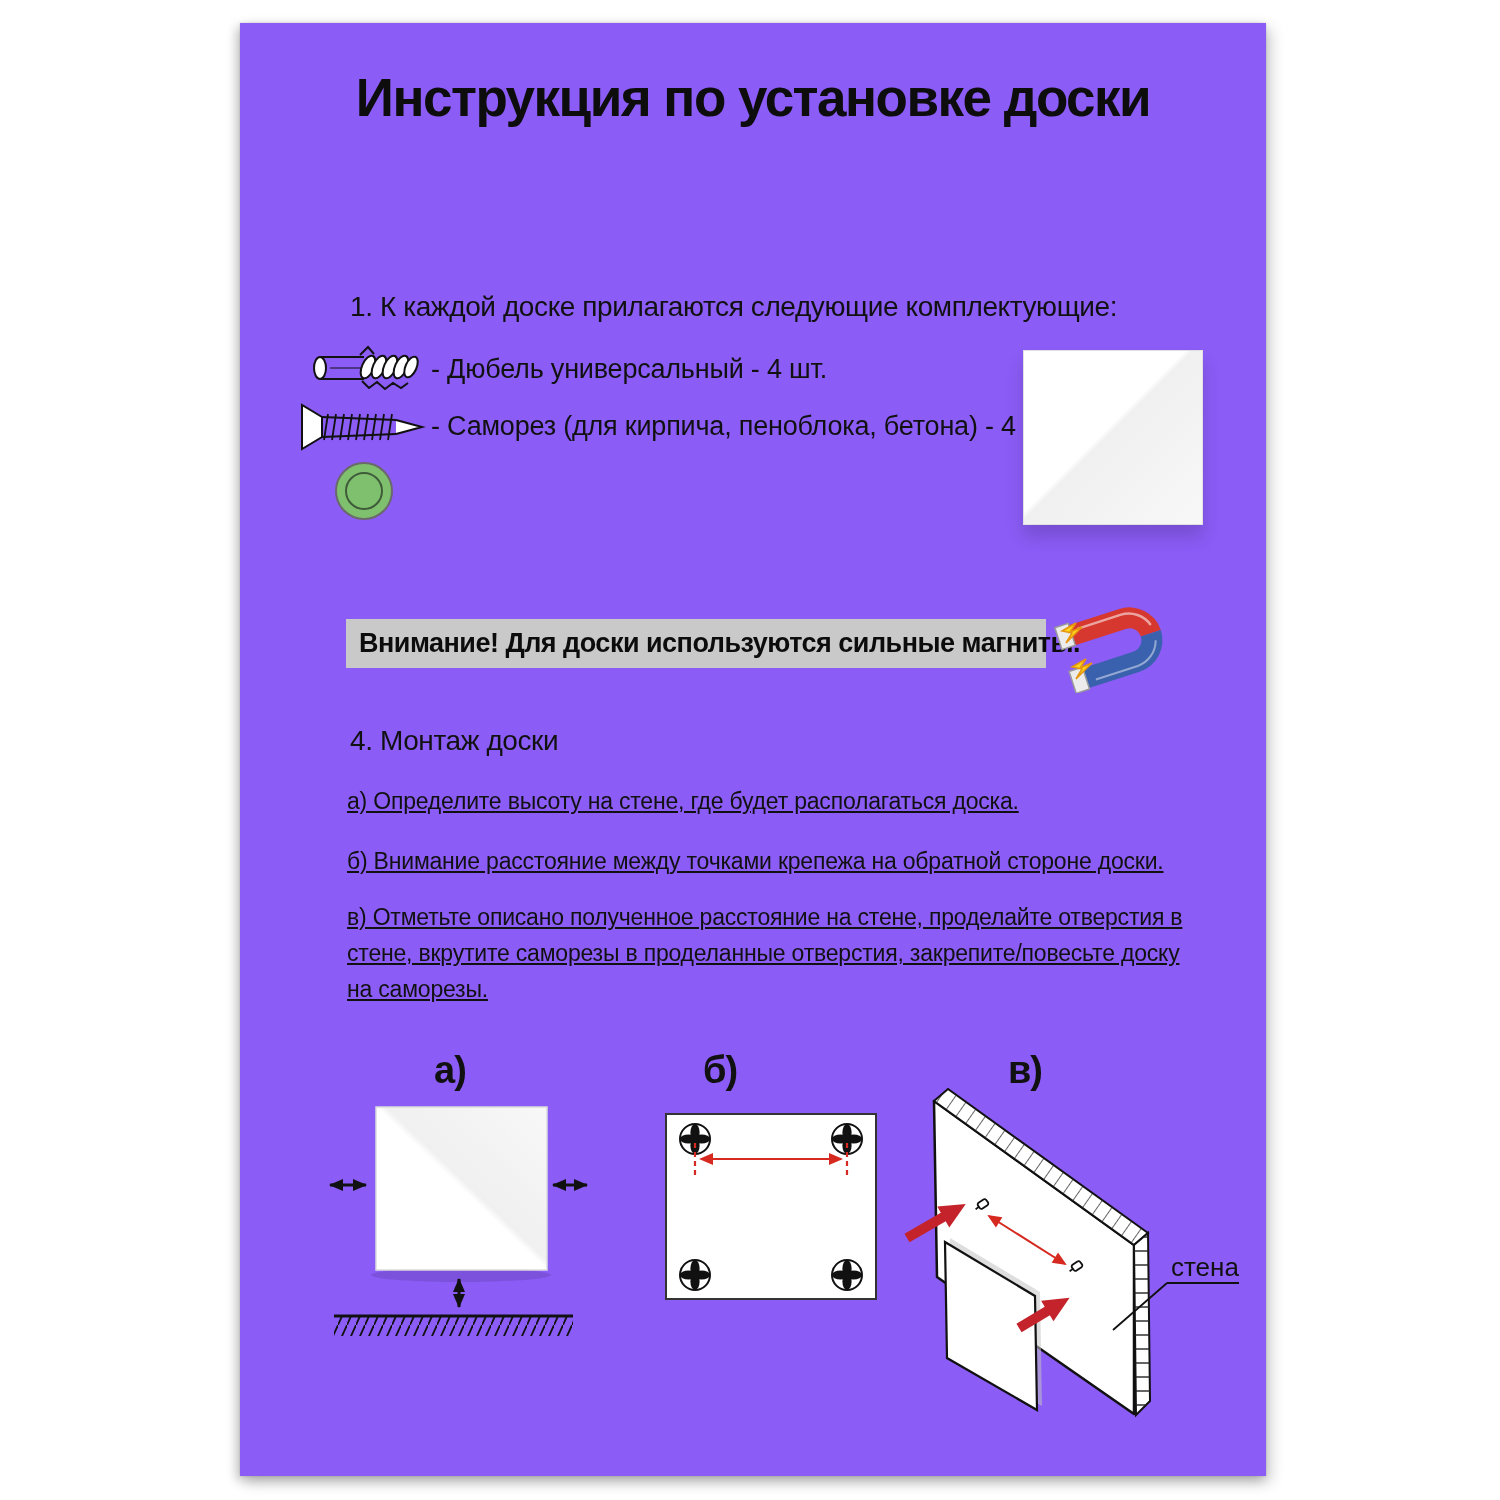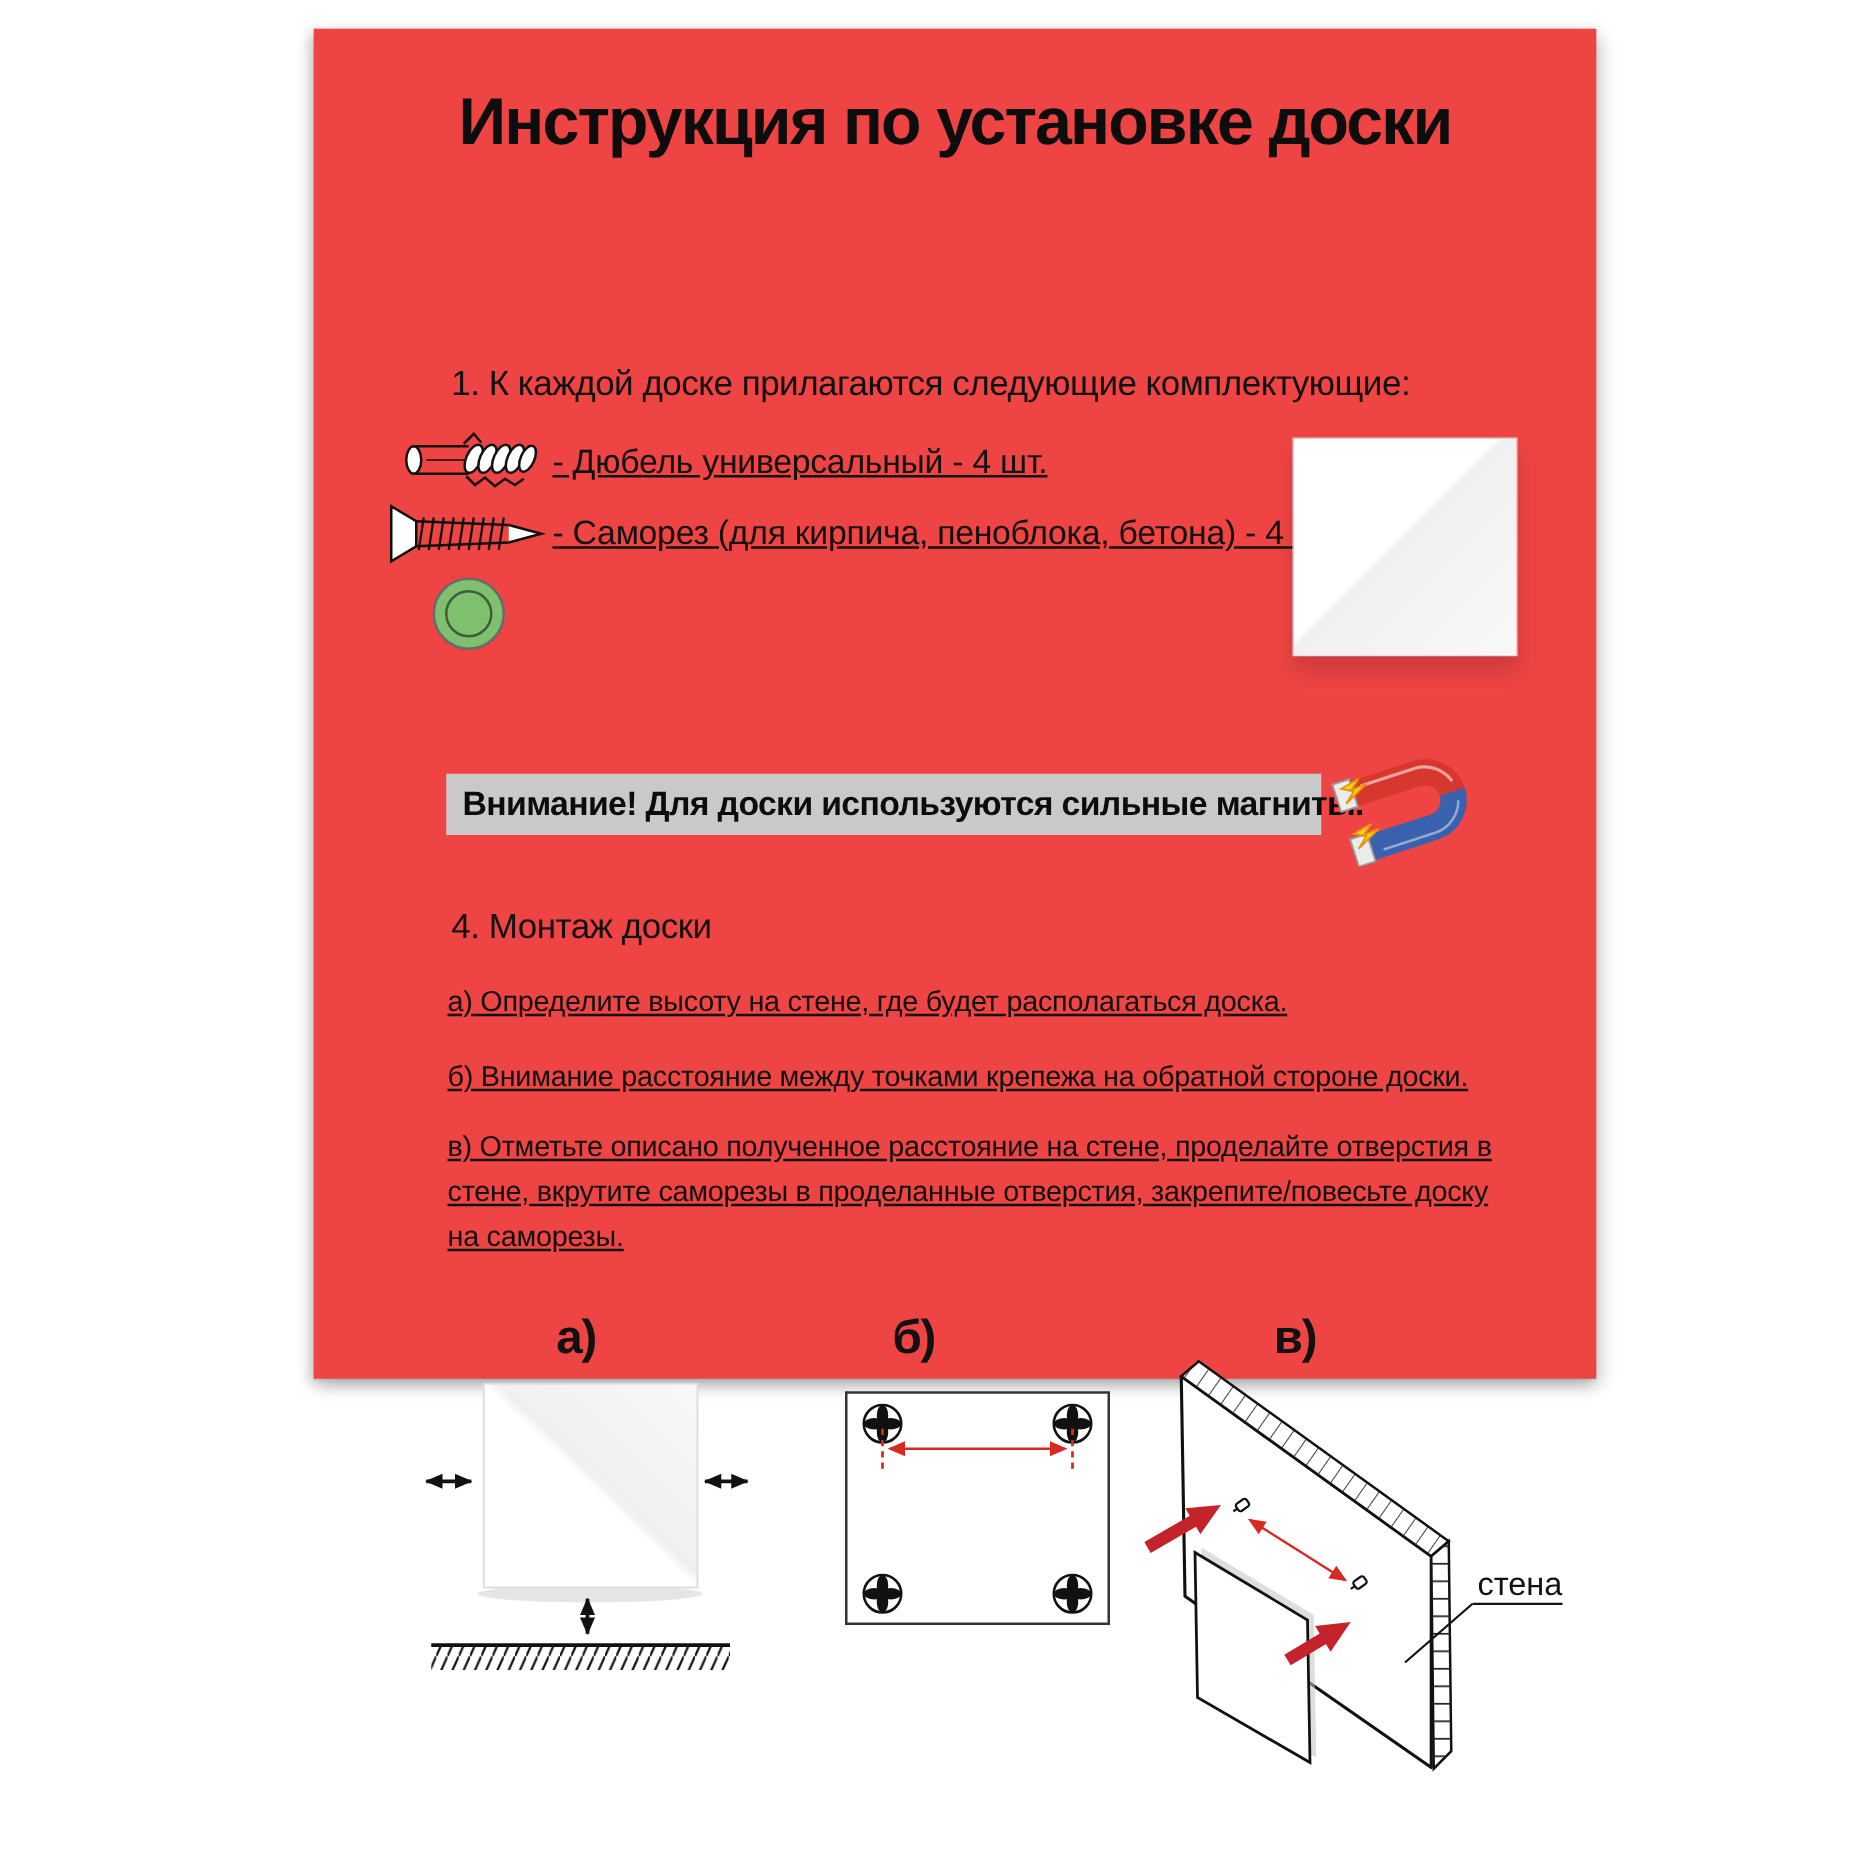--- a/index.html
+++ b/index.html
@@ -3,33 +3,33 @@
 <meta charset="utf-8">
 <style>
   html,body{margin:0;padding:0;}
   body{
     width:1500px;height:1500px;position:relative;overflow:hidden;
     background:#ffffff;
     font-family:"Liberation Sans", sans-serif;
     color:#111;
   }
   .page{
-    position:absolute;left:251px;top:23px;width:1026px;height:1080px;
-    background:#ef4444;
+    position:absolute;left:240px;top:23px;width:1026px;height:1453px;
+    background:#8b5cf6;
     box-shadow:-4px 4px 10px rgba(0,0,0,.18), 4px 6px 14px rgba(0,0,0,.22), 0 0 2px rgba(0,0,0,.15);
   }
   .abs{position:absolute;}
   .title{
     left:0;top:44px;width:100%;text-align:center;
     font-size:53px;font-weight:700;letter-spacing:-1.5px;color:#0d0d0d;
   }
   .subtitle{left:0;top:150px;width:100%;text-align:center;font-size:27px;letter-spacing:-.2px;}
   .h{font-size:28px;font-weight:400;letter-spacing:-.4px;}
   .p{font-size:23px;letter-spacing:-.2px;line-height:36px;text-decoration:underline;}
-  .itemtext{font-size:27px;letter-spacing:-.2px;white-space:nowrap;text-decoration:underline;}
+  .itemtext{font-size:27px;letter-spacing:-.2px;white-space:nowrap;}
   .warn{
     left:106px;top:596px;width:700px;height:49px;background:#c9c9c9;
     font-size:27px;font-weight:700;line-height:49px;padding-left:13px;
     box-sizing:border-box;letter-spacing:-.5px;white-space:nowrap;color:#0c0c0c;
   }
   .board{
     background:linear-gradient(135deg,#ffffff 0%,#ffffff 46%,#f0f0f0 48%,#f8f8f8 100%);
     border:1px solid #e0e0e0;
     box-shadow:0 12px 16px rgba(0,0,0,.15);
   }

